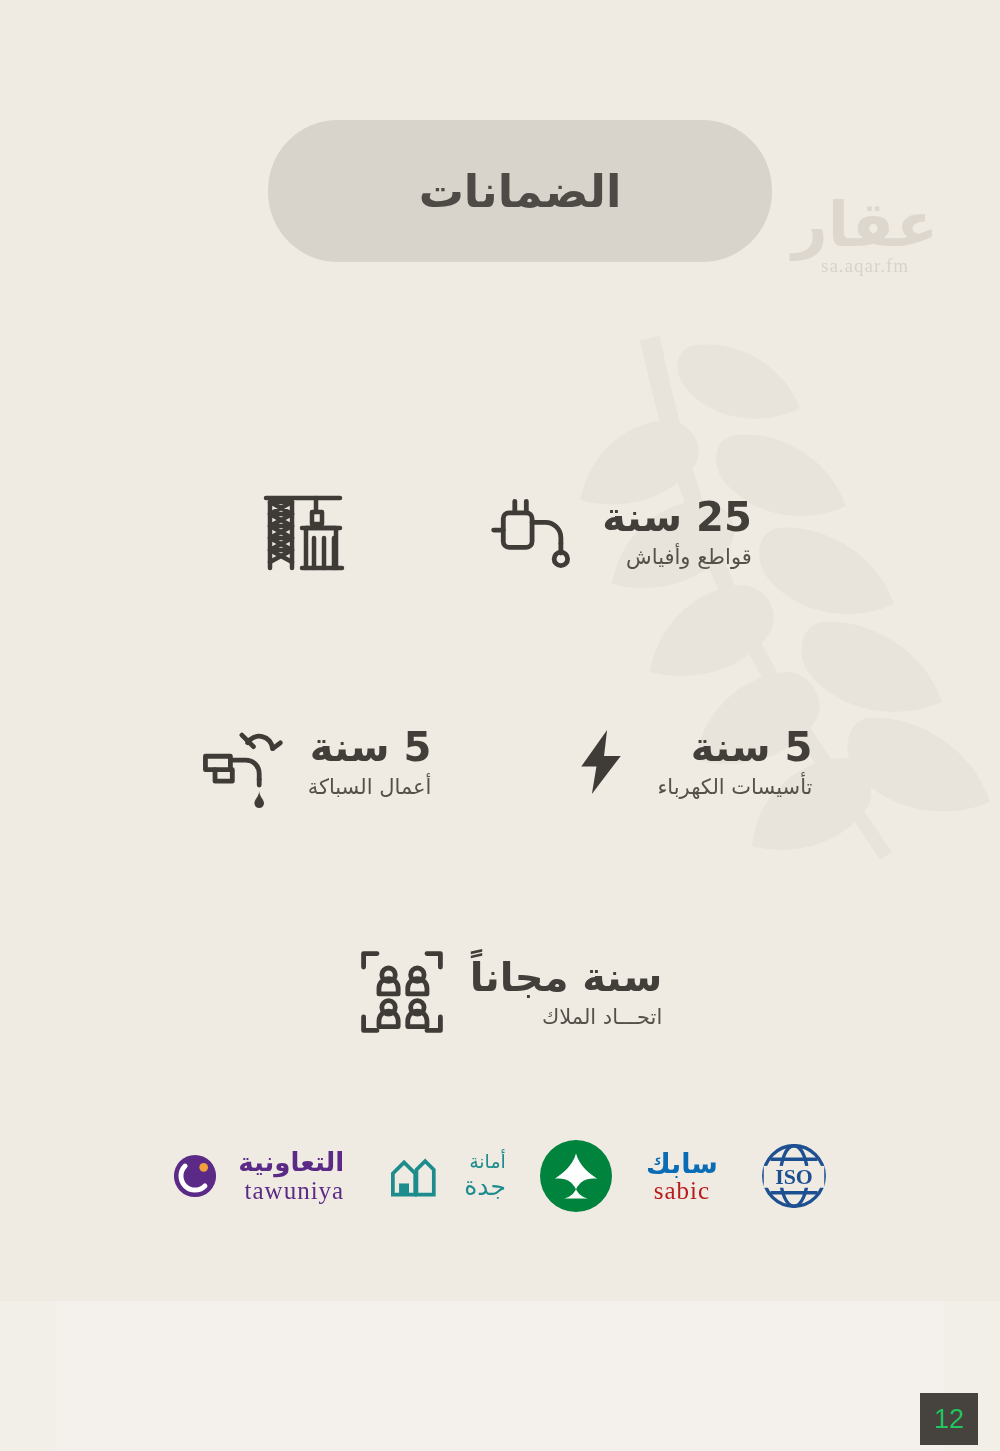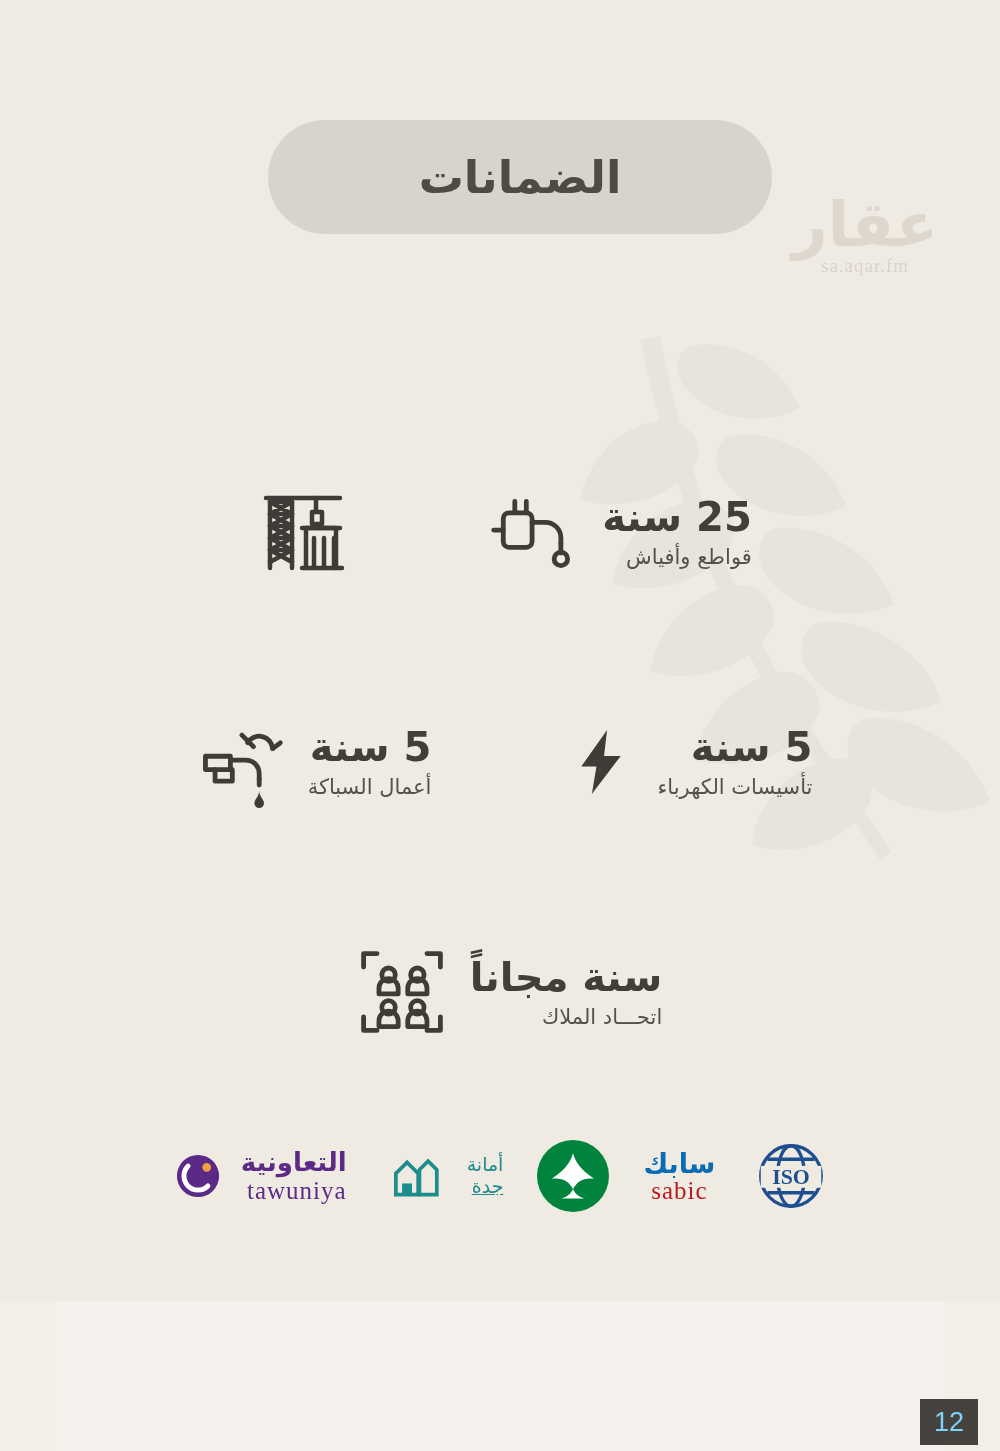--- a/index.html
+++ b/index.html
@@ -31,21 +31,21 @@
     opacity: 0.45;
     pointer-events: none;
   }
 
   
   .title-pill {
     position: absolute;
     left: 268px;
     top: 120px;
     width: 504px;
-    height: 114px;
+    height: 142px;
     border-radius: 70px;
     background: #d9d4cb;
     display: flex;
     align-items: center;
     justify-content: center;
   }
   .title-pill .title-text {
     font-size: 45px;
     font-weight: bold;
     color: #4e4a45;
@@ -156,21 +156,21 @@
 
   .aramco-badge {
     width: 72px; height: 72px; border-radius: 50%;
     background: #00843d;
     display: flex; align-items: center; justify-content: center;
   }
 
   .amanah { display: flex; flex-direction: row-reverse; align-items: center; gap: 24px; }
   .amanah-txt { text-align: right; color: #1d8c8c; line-height: 1.15; }
   .amanah-txt .l1 { font-size: 19px; }
-  .amanah-txt .l2 { font-size: 19px; text-decoration: underline; }
+  .amanah-txt .l2 { font-size: 25px; }
 
   .tawuniya { display: flex; flex-direction: row-reverse; align-items: center; gap: 12px; }
   .taw-txt { text-align: right; line-height: 1.1; }
   .taw-ar { font-size: 26px; color: #5b2a86; font-weight: bold; }
   .taw-en { font-size: 25px; color: #5b2a86; font-family: Liberation Serif, serif; letter-spacing: 1px;}
 
   
   .bottom-band {
     position: absolute;
     left: 0; right: 0; bottom: 0;
@@ -182,23 +182,23 @@
     left: 56px; right: 56px; top: 0; bottom: 0;
     background: #f4f1ec;
   }
 
   
   .page-num {
     position: absolute;
     right: 22px;
     bottom: 6px;
     width: 58px;
-    height: 46px;
+    height: 52px;
     background: #46423d;
-    color: #7dd3fc;
+    color: #22c55e;
     display: flex;
     align-items: center;
     justify-content: center;
     font-size: 27px;
     font-family: "Liberation Sans", sans-serif;
   }
 </style>
 </head>
 <body>
 

